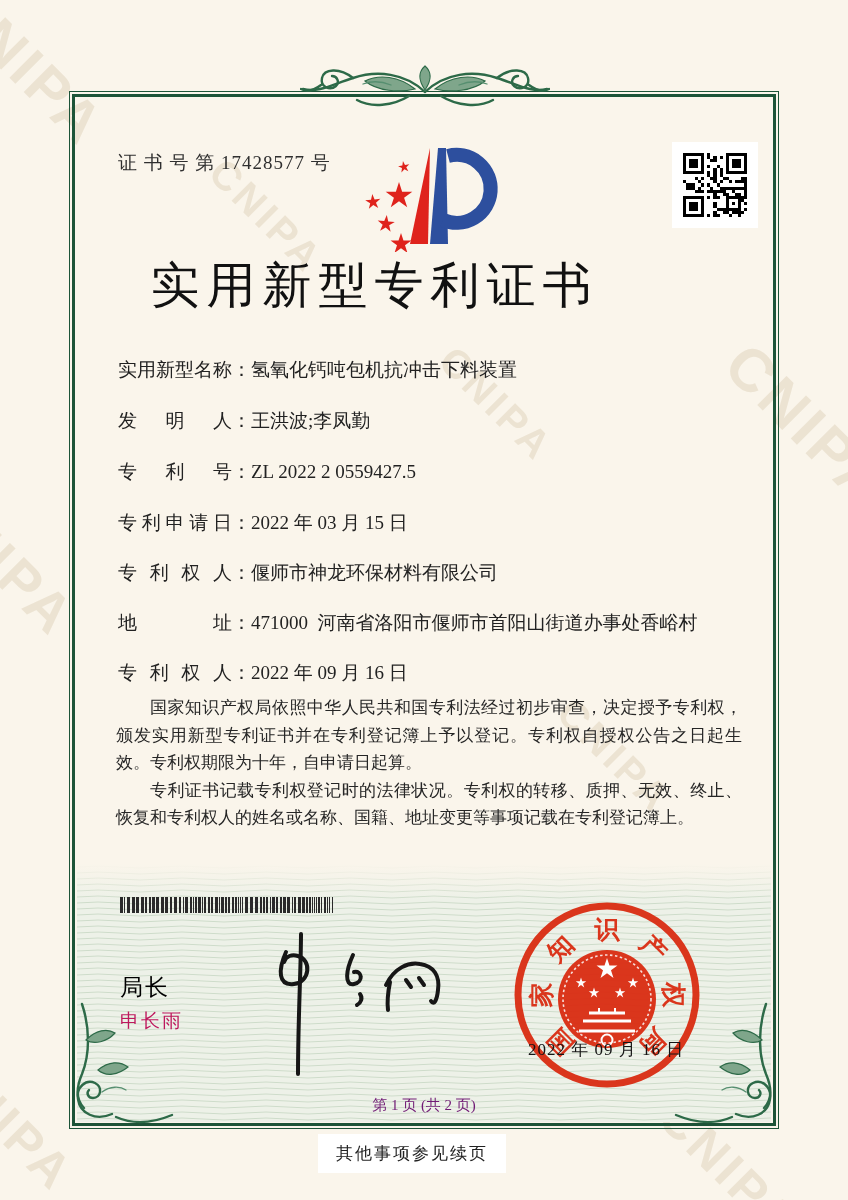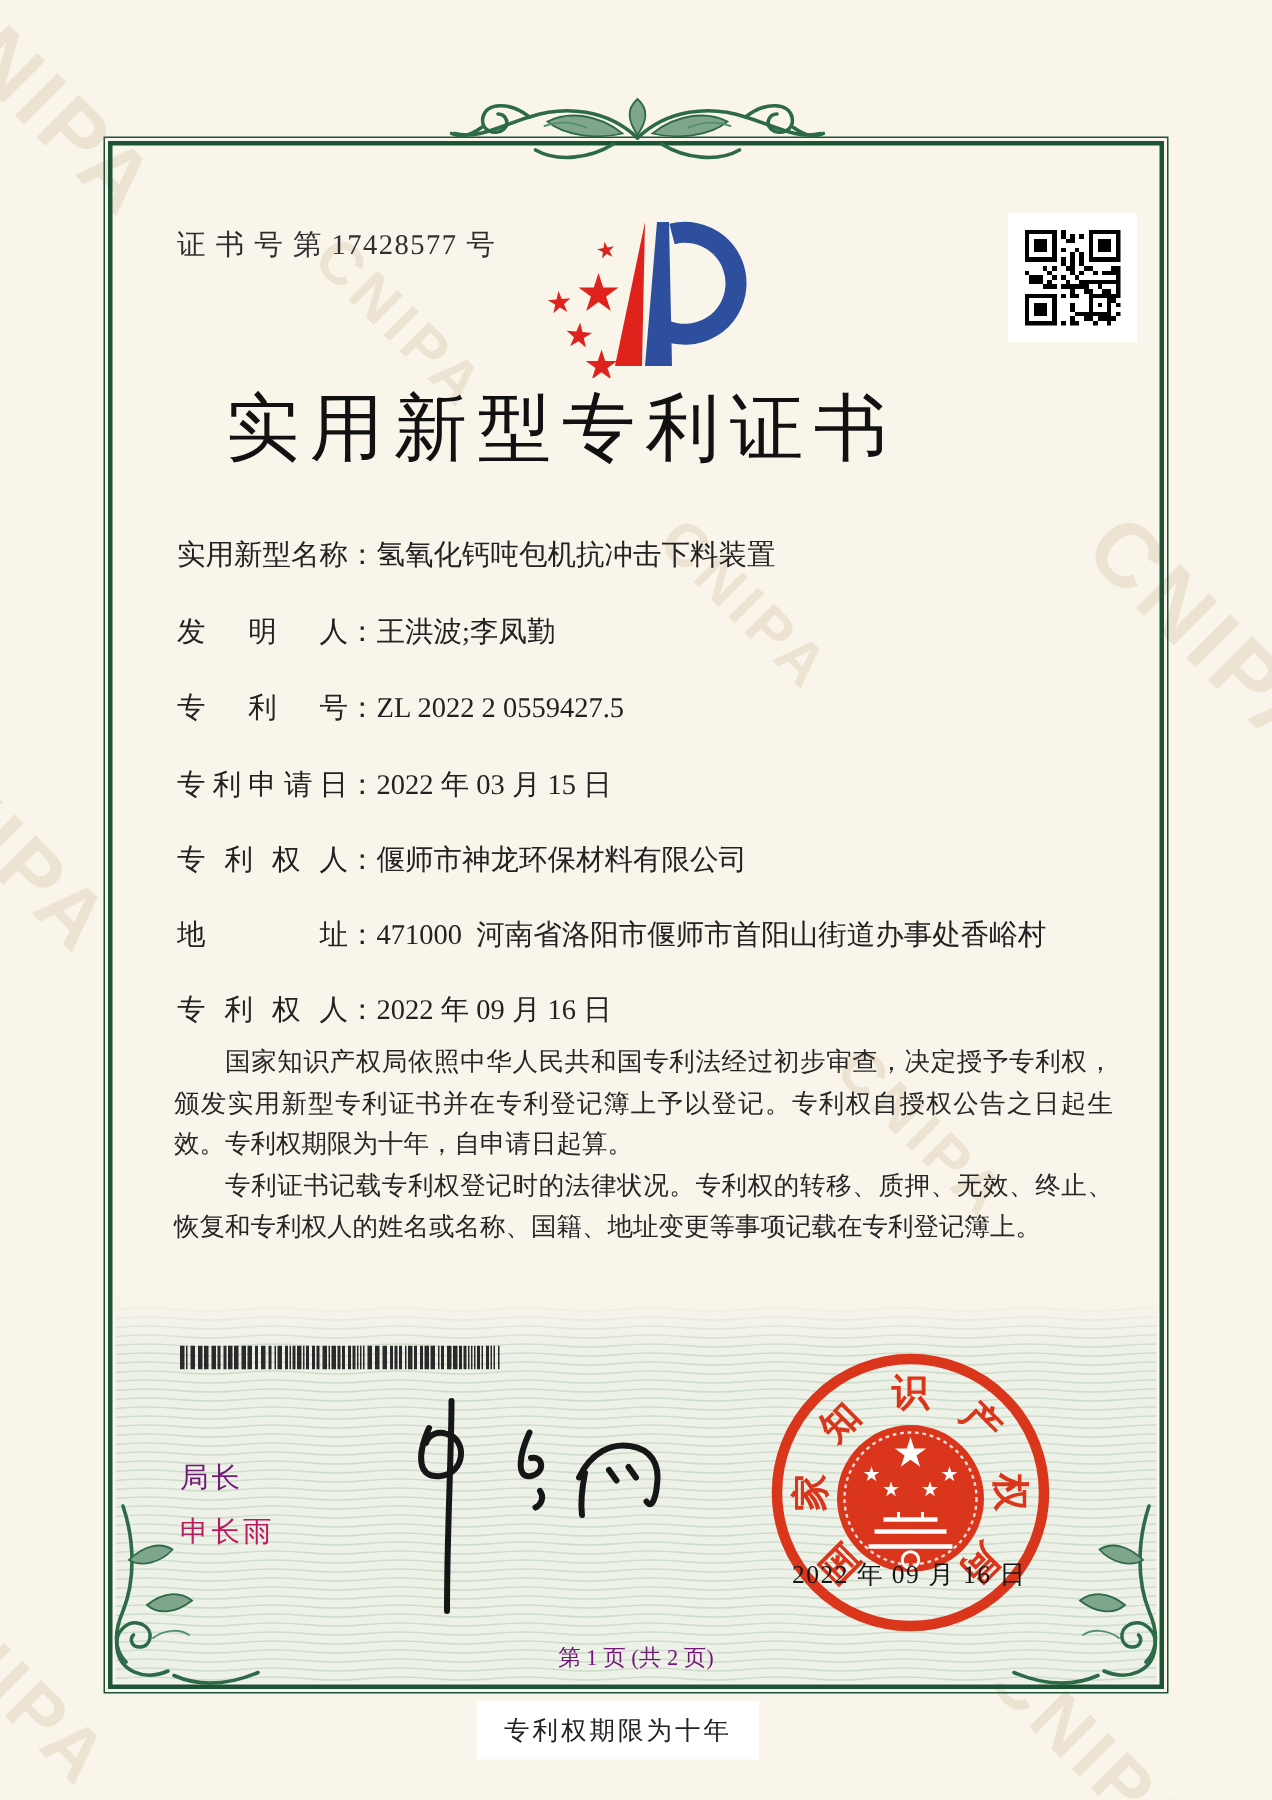--- a/index.html
+++ b/index.html
@@ -51,21 +51,21 @@
   .fvalue{white-space:pre-wrap;}
   .pair2{position:absolute;left:332px;top:0;}
 
   
   .paras{position:absolute;left:116px;top:694px;width:626px;font-size:17px;line-height:27.5px;color:#262626;
       text-align:justify;z-index:5;}
   .paras p{margin:0;text-indent:2em;}
 
   
   .barcode{position:absolute;left:120px;top:897px;z-index:5;}
-  .director-label{position:absolute;left:120px;top:972px;font-size:19px;letter-spacing:2px;color:#701a75;
+  .director-label{position:absolute;left:120px;top:972px;font-size:23px;letter-spacing:2px;color:#000000;
       font-family:Liberation Mono, monospace;z-index:5;}
   .director-name{position:absolute;left:120px;top:1008px;font-size:19px;letter-spacing:2px;color:#be185d;
       font-family:"Liberation Sans","DejaVu Sans",sans-serif;z-index:5;}
   .signature{position:absolute;left:248px;top:928px;z-index:5;}
   .signature path{stroke:#161616;stroke-width:4;stroke-linecap:round;fill:none;}
   .seal{position:absolute;left:505px;top:893px;z-index:5;opacity:.95;}
   .seal-ch{font-size:25px;font-weight:bold;fill:#da2c12;font-family:"Liberation Serif","DejaVu Serif",serif;}
   .seal-date{position:absolute;left:528px;top:1038px;font-size:17px;letter-spacing:1px;color:#141414;z-index:6;}
   .page-info{position:absolute;left:69px;top:1096px;width:710px;text-align:center;font-size:15px;color:#701a75;z-index:5;}
 
@@ -405,16 +405,16 @@
         </g>
       <path d="M-18 14 H18 M-24 22 H24 M-28 32 H28" stroke="#fff" stroke-width="3" fill="none"></path>
       <path d="M-8 14 V9 M8 14 V9" stroke="#fff" stroke-width="2" fill="none"></path>
       <circle cy="41" r="5.5" fill="none" stroke="#fff" stroke-width="2"></circle>
     </g>
   </svg>
   <div class="seal-date">2022 年 09 月 16 日</div>
 
   <div class="page-info">第 1 页 (共 2 页)</div>
   <div class="note-box">
-    <span class="note-text">专利权期限为十年</span>
+    <span class="note-text">其他事项参见续页</span>
   </div>
 
 </div>
 
 </body></html>

